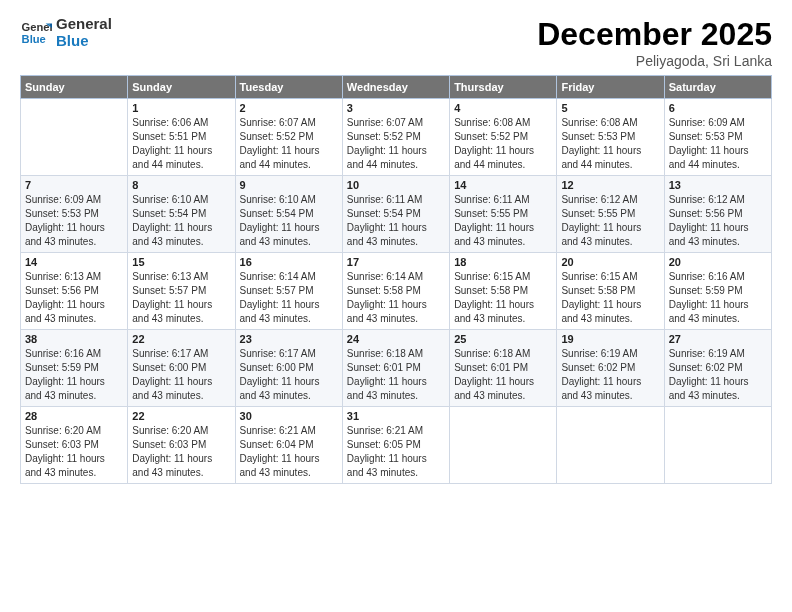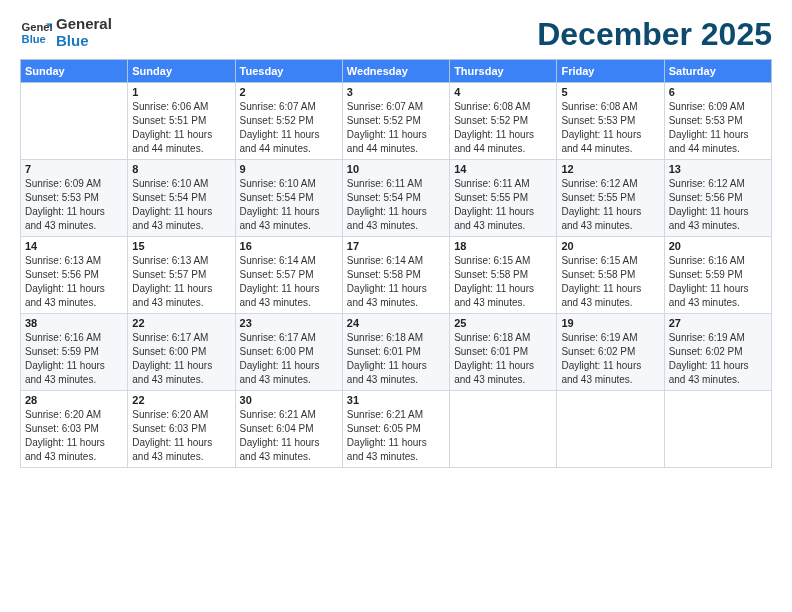--- a/index.html
+++ b/index.html
@@ -28,33 +28,33 @@
     .logo-icon {
       width: 32px;
       height: 32px;
     }
     .title-block {
       text-align: right;
     }
     .month-title {
       font-size: 32px;
       font-weight: bold;
-      color: #0c4a6e;
+      color: #000000;
     }
     .subtitle {
       font-size: 14px;
       color: #555;
     }
     table {
       width: 100%;
       border-collapse: collapse;
       font-size: 10px;
     }
     thead tr th {
-      background-color: #3b82f6;
+      background-color: #737373;
       color: #fff;
       padding: 5px 4px;
       text-align: left;
       font-size: 11px;
       font-weight: bold;
       border: 1px solid #b0c4de;
     }
     tbody tr td {
       border: 1px solid #d0d8e4;
       padding: 3px 4px;
@@ -94,20 +94,21 @@
         <polygon points="32,8 40,14 36,8" fill="#1a7abf"></polygon>
         <polygon points="36,8 40,14 40,8" fill="#0d5c9e"></polygon>
       </svg>
       <div style="line-height:1.1;">
         <div style="font-size:15px;font-weight:bold;color:#333;">General</div>
         <div style="font-size:15px;font-weight:bold;color:#1a7abf;">Blue</div>
       </div>
     </div>
     <div class="title-block">
       <div class="month-title">December 2025</div>
+      <div class="subtitle">Peliyagoda, Sri Lanka</div>
     </div>
   </div>
 
   <table>
     <thead>
       <tr>
       <th>Sunday</th>
           <th>Sunday</th>
           <th>Tuesday</th>
           <th>Wednesday</th>

